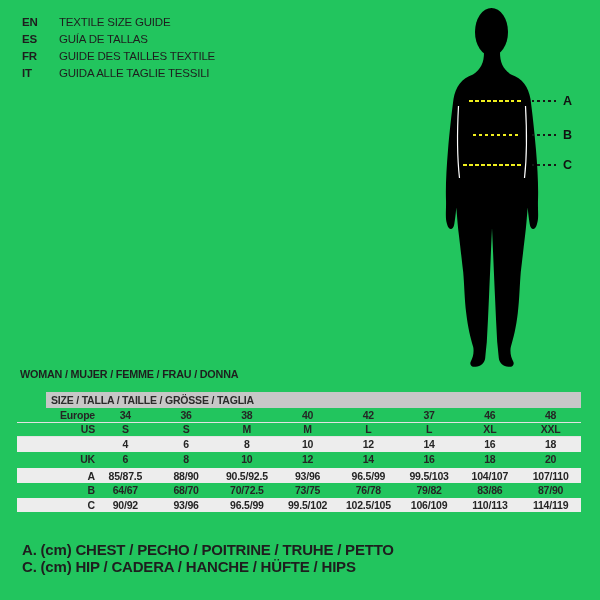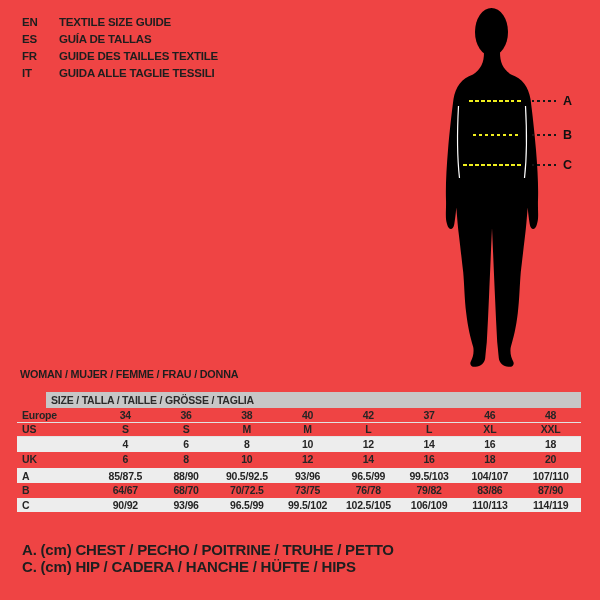--- a/index.html
+++ b/index.html
@@ -1,27 +1,27 @@
 <!DOCTYPE html>
 <html><head>
 <meta charset="utf-8">
 <style>
   * { margin:0; padding:0; box-sizing:border-box; }
   html,body { background:#fff; }
   .canvas {
-    position:relative; width:600px; height:600px; background:#ef4444;
+    position:relative; width:600px; height:600px; background:#22c55e;
     font-family:"Liberation Sans","DejaVu Sans",sans-serif; color:#1e1e1e;
     overflow:hidden;
   }
 
   
   .langs { position:absolute; left:22px; top:13px; list-style:none; }
   .langs li { display:flex; height:17px; align-items:center; }
   .lang-code { width:37px; font-size:11.5px; font-weight:700; letter-spacing:-0.2px; }
-  .lang-label { font-size:11.5px; font-weight:700; letter-spacing:-0.2px; white-space:nowrap;text-align:center; }
+  .lang-label { font-size:11.5px; font-weight:400; letter-spacing:-0.2px; white-space:nowrap;text-align:center; }
 
   
   .figure-svg { position:absolute; left:430px; top:8px; width:135px; height:362px; }
   .meas-yellow { position:absolute; height:2px;
     background:repeating-linear-gradient(90deg,#f0ee1e 0 3.5px, rgba(0,0,0,0) 3.5px 6px); }
   .meas-dots { position:absolute; height:2px;
     background:repeating-linear-gradient(90deg,#161616 0 2.5px, rgba(0,0,0,0) 2.5px 5.5px); }
   .meas-label { position:absolute; font-size:12.5px; font-weight:600; color:#111; }
 
   
@@ -31,21 +31,21 @@
   
   .size-table { position:absolute; left:17px; top:392px; width:564px; font-size:10.5px; }
   .size-table-header { height:16px; line-height:16px; background:#c7c7c7; color:#2b2b2b;
     padding-left:5px; font-weight:700; letter-spacing:-0.2px;margin-left:29px; }
   .t-row { display:grid; grid-template-columns:78px repeat(8,1fr); height:14.6px;
     align-items:center; font-weight:700; letter-spacing:-0.2px; color:#252525; }
   .t-row.shaded { background:#ededed; }
   .t-row.ruled { border-bottom:1px solid #e2e2e2; }
   .t-row.gap-top { margin-top:2px; }
   .t-cell { text-align:center; white-space:nowrap; }
-  .t-label { text-align:left; padding-left:5px; }
+  .t-label { text-align:right; padding-left:5px; }
 
   
   .legend { position:absolute; left:22px; top:542px; }
   .legend-line { height:16.5px; line-height:16.5px; font-size:15px; font-weight:700;
     letter-spacing:-0.2px; white-space:nowrap; }
 </style>
 </head>
 <body>
 
 <div class="canvas">

